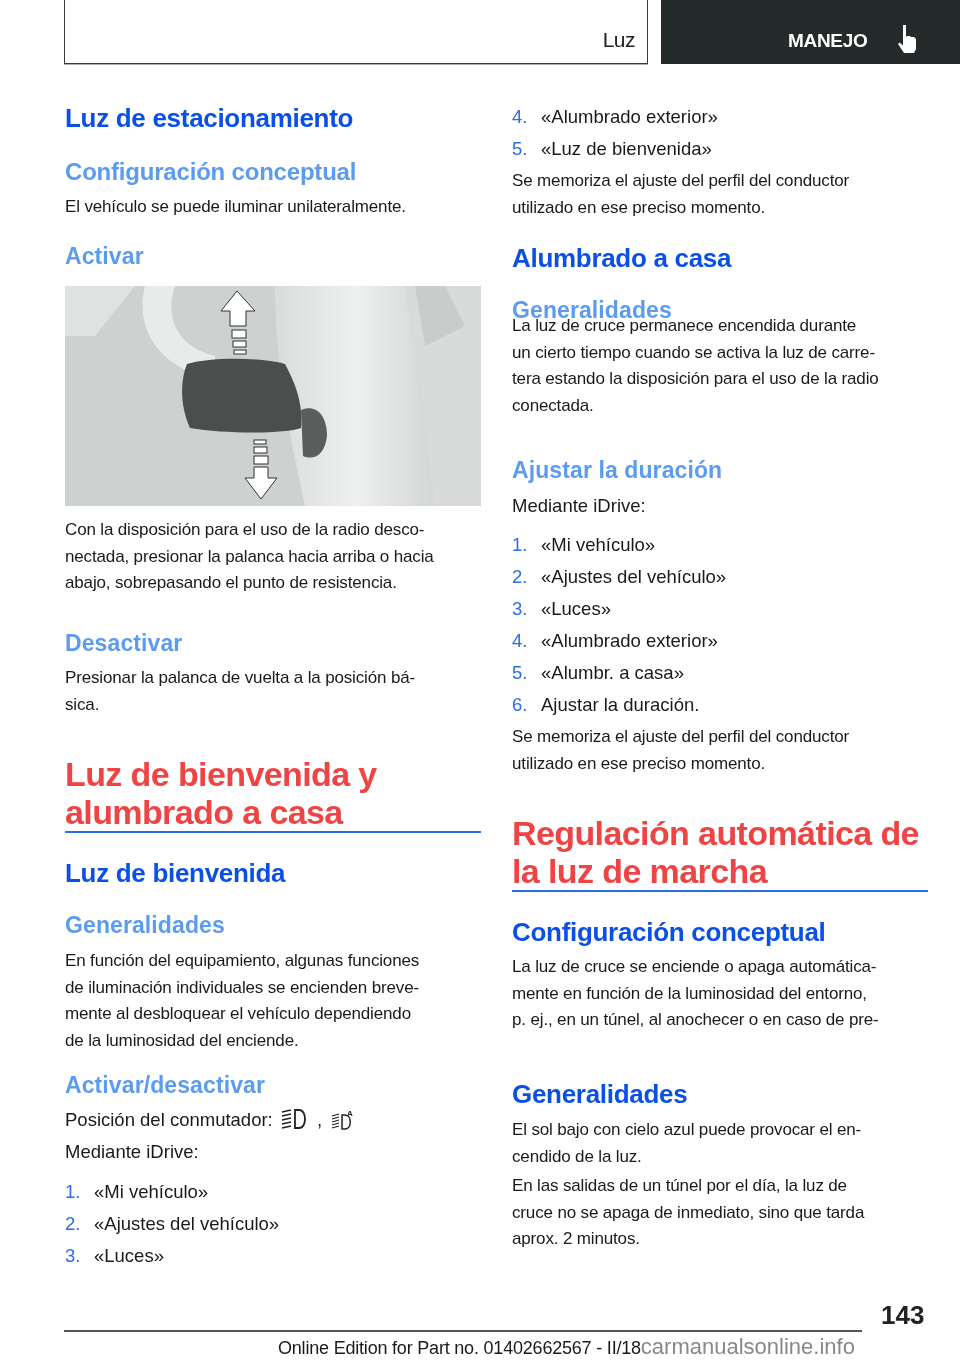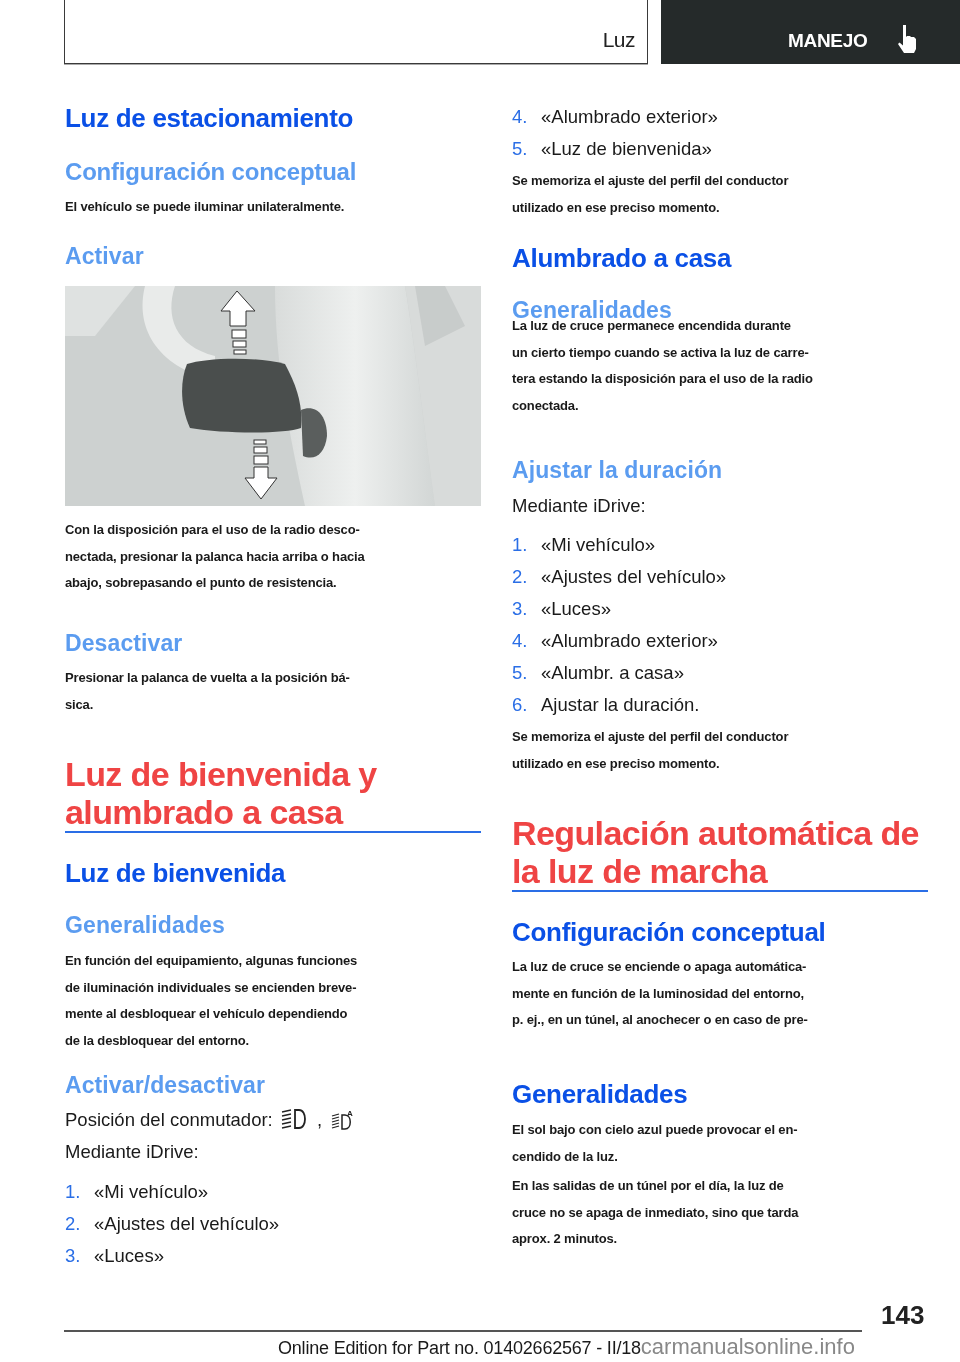--- a/index.html
+++ b/index.html
@@ -30,21 +30,21 @@
   .col { position: absolute; top: 0; width: 416px; }
   .col-left { left: 65px; }
   .col-right { left: 512px; }
 
   .el { position: absolute; left: 0; margin: 0; }
   .h1 { color: #0a50e6; font-weight: bold; font-size: 26px; letter-spacing: -0.3px; }
   .h-big { color: #ef4444; font-weight: bold; font-size: 34px; line-height: 38px; letter-spacing: -0.6px; width: 416px; }
   .h-big-rule { position: absolute; left: 0; width: 416px; height: 0; border-top: 2px solid #2a6ee6; }
   .h2 { color: #0a50e6; font-weight: bold; font-size: 24px; letter-spacing: -0.2px; }
   .h3 { color: #5b9cf0; font-weight: bold; font-size: 23px; letter-spacing: 0.1px; }
-  .p { font-size: 13px; line-height: 26.5px; color: #1a1a1a; width: 420px; letter-spacing: -0.15px; font-weight: bold; }
+  .p { font-size: 17px; line-height: 26.5px; color: #1a1a1a; width: 420px; letter-spacing: -0.15px; }
   .li { font-size: 18.5px; line-height: 26px; color: #1a1a1a; white-space: nowrap; }
   .li .num { color: #2a6ee6; display: inline-block; width: 29px; }
 
   .figure { position: absolute; left: 0; top: 286px; width: 416px; height: 220px; background: #cfd3d2; overflow: hidden; }
 
   .sw-icon { display: inline-block; vertical-align: -4px; margin: 0 2px; }
 
   .foot-rule { position: absolute; left: 64px; top: 1330px; width: 798px; border-top: 2px solid #555; }
   .foot-page { position: absolute; left: 881px; top: 1300px; font-size: 26px; font-weight: bold; color: #222; }
   .foot-text { position: absolute; left: 278px; top: 1334px; font-size: 18px; color: #1a1a1a; white-space: nowrap; letter-spacing: -0.2px; }
@@ -114,21 +114,21 @@
     <div>alumbrado a casa</div>
   </h1>
   <div class="h-big-rule" style="top:831px"></div>
 
   <h2 class="el h1" style="top:858px">Luz de bienvenida</h2>
   <h3 class="el h3" style="top:912px">Generalidades</h3>
   <div class="el p" style="top:948px">
     <div>En función del equipamiento, algunas funciones</div>
     <div>de iluminación individuales se encienden breve-</div>
     <div>mente al desbloquear el vehículo dependiendo</div>
-    <div>de la desbloquear del entorno.</div>
+    <div>de la luminosidad del enciende.</div>
   </div>
 
   <h3 class="el h3" style="top:1072px">Activar/desactivar</h3>
   <div class="el li" style="top:1107px">
     <span>Posición del conmutador:</span>
     <svg class="sw-icon" width="30" height="22" viewBox="0 0 30 22">
       <g stroke="#222" stroke-width="1.4" fill="none">
         <line x1="2" y1="4" x2="11" y2="2"></line>
           <line x1="2" y1="8" x2="11" y2="6"></line>
         <line x1="2" y1="12" x2="11" y2="10"></line>

